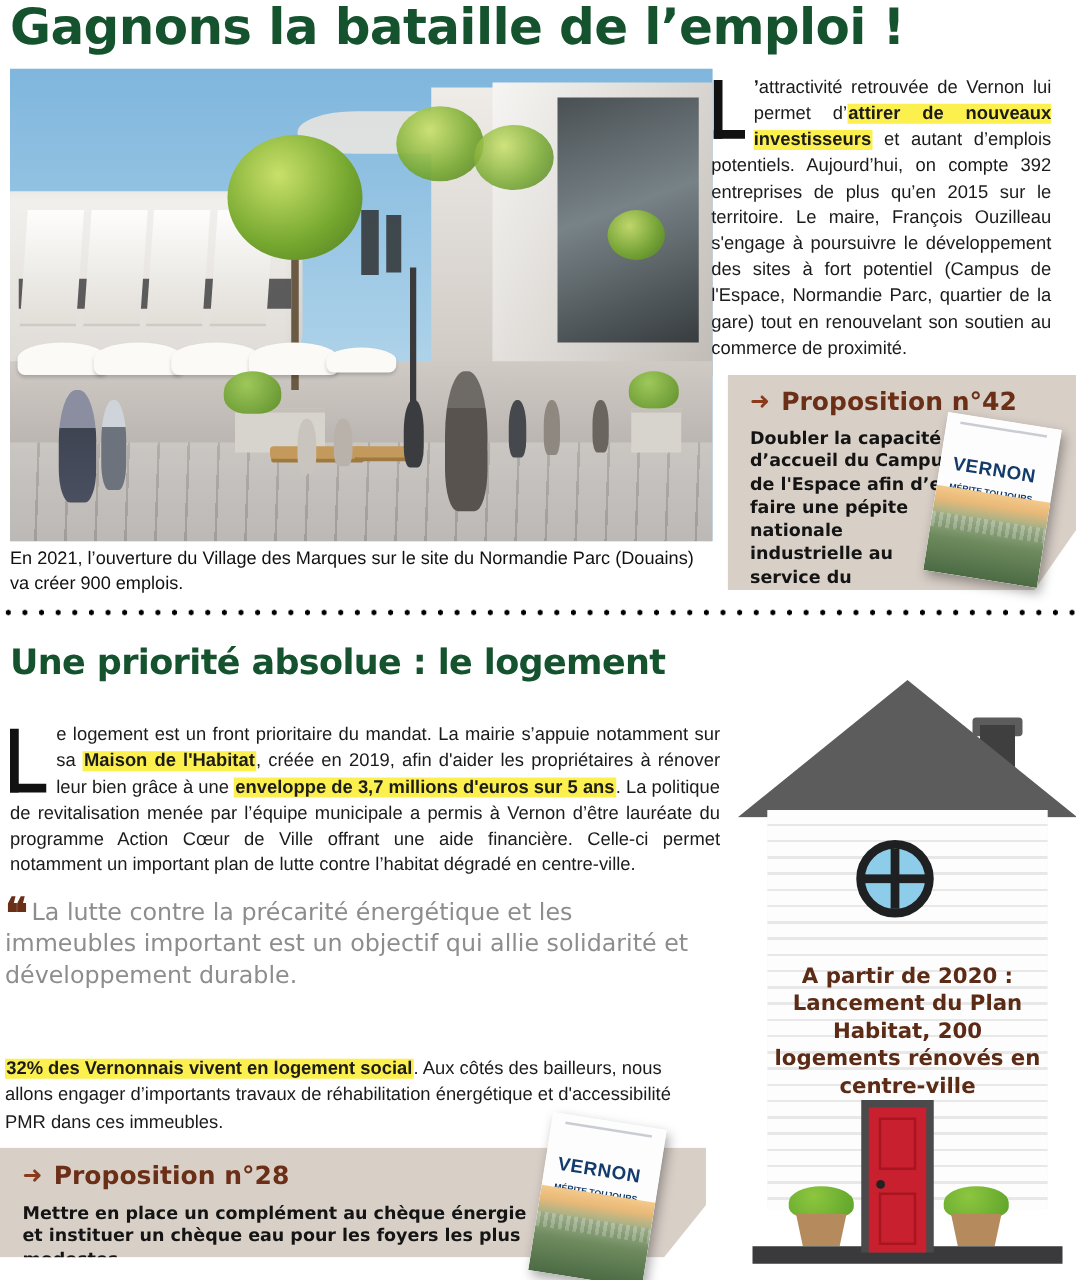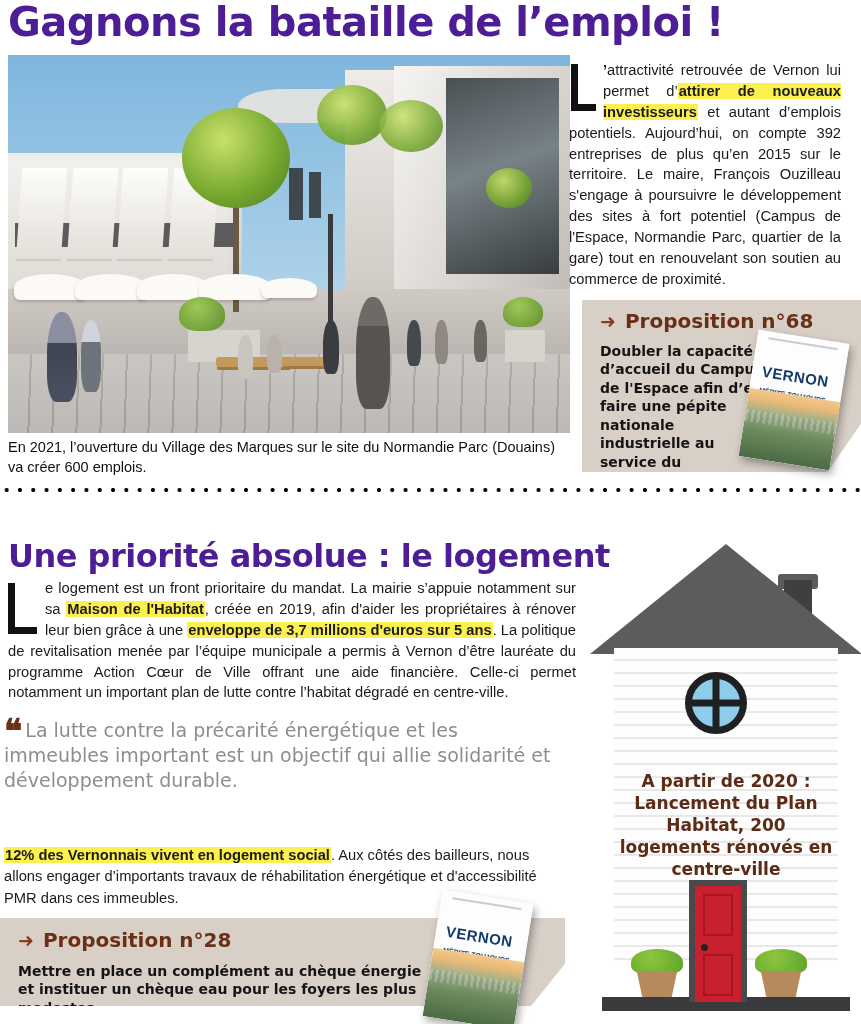--- a/index.html
+++ b/index.html
@@ -8,27 +8,27 @@
     font-family:"Liberation Sans",sans-serif;
     color:#1a1a1a;overflow:hidden;position:relative;
   }
   .page{position:relative;width:861px;height:1024px;}
 
   
   .headline{
     position:absolute;
     font-family:"DejaVu Sans",sans-serif;
     font-weight:bold;
-    color:#4c1d95;
+    color:#14532d;
     letter-spacing:-0.5px;
     line-height:1;
     white-space:nowrap;
   }
   #headline-1{left:8px;top:2px;font-size:40px;}
-  #headline-2{left:8px;top:540px;font-size:32px;}
+  #headline-2{left:8px;top:516px;font-size:28px;}
 
   
   .photo{
     position:absolute;left:8px;top:55px;width:562px;height:378px;
     overflow:hidden;background:#8fc0e0;
   }
   .sky{position:absolute;inset:0;background:linear-gradient(#7fb6dd 0%,#a8cfe8 55%,#cfe4f2 100%);}
   .ground{position:absolute;left:0;top:62%;width:100%;height:38%;
     background:linear-gradient(#cfcac4 0%,#bdb8b3 40%,#a9a5a1 100%);}
   .ground:after{content:"";position:absolute;left:0;right:0;bottom:0;height:55%;
@@ -242,28 +242,28 @@
     <div class="person" style="left:46%;top:74%;width:15px;height:38px;background:#b9b2ab;"></div>
     <div class="person" style="left:71%;top:70%;width:14px;height:46px;background:#45484d;"></div>
     <div class="person" style="left:76%;top:70%;width:13px;height:44px;background:#8e8880;"></div>
     <div class="person" style="left:83%;top:70%;width:13px;height:42px;background:#6b6560;"></div>
   </div>
 
   <div class="bodycol" id="intro-col">
     <span class="dropcap-L"></span><span class="apos">’</span><span>attractivité retrouvée de Vernon lui permet d’</span><span class="hl">attirer de nouveaux investisseurs</span><span> et autant d’emplois potentiels. Aujourd’hui, on compte 392 entreprises de plus qu’en 2015 sur le territoire. Le maire, François Ouzilleau s'engage à poursuivre le développement des sites à fort potentiel (Campus de l'Espace, Normandie Parc, quartier de la gare) tout en renouvelant son soutien au commerce de proximité.</span>
   </div>
 
-  <div class="caption">En 2021, l’ouverture du Village des Marques sur le site du Normandie Parc (Douains) va créer 600 emplois.</div>
+  <div class="caption">En 2021, l’ouverture du Village des Marques sur le site du Normandie Parc (Douains) va créer 900 emplois.</div>
 
   <div class="dotted"></div>
 
   <div class="prop-box" id="prop-42">
     <div class="prop-title">
       <span class="arrow-ico">➜</span>
-      <span>Proposition n°68</span>
+      <span>Proposition n°42</span>
     </div>
     <div class="prop-text">Doubler la capacité d’accueil du Campus de l'Espace afin d’en faire une pépite nationale industrielle au service du développement économique.</div>
   </div>
   <div class="booklet" id="booklet-42">
     <div class="bk-top"></div>
     <div class="bk-line"></div>
     <div class="bk-vernon">VERNON</div>
     <div class="bk-sub">MÉRITE TOUJOURS MIEUX !</div>
     <div class="bk-mini"></div>
     <div class="bk-photo"></div>
@@ -273,21 +273,21 @@
 
   <div class="bodycol" id="logement-col">
     <span class="dropcap-L"></span><span>e logement est un front prioritaire du mandat. La mairie s’appuie notamment sur sa </span><span class="hl">Maison de l'Habitat</span><span>, créée en 2019, afin d'aider les propriétaires à rénover leur bien grâce à une </span><span class="hl">enveloppe de 3,7 millions d'euros sur 5 ans</span><span>. La politique de revitalisation menée par l’équipe municipale a permis à Vernon d’être lauréate du programme Action Cœur de Ville offrant une aide financière.  Celle-ci permet notamment un important plan de lutte contre l’habitat dégradé en centre-ville.</span>
   </div>
 
   <div id="quote-block">
     <span class="quote-mark">❝</span><span class="quote-text">La lutte contre la précarité énergétique et les immeubles important est un objectif qui allie solidarité et développement durable.</span>
   </div>
 
   <div id="social-col">
-    <span class="hl">12% des Vernonnais vivent en logement social</span><span>. Aux côtés des bailleurs, nous allons engager d’importants travaux de réhabilitation énergétique et d'accessibilité PMR dans ces immeubles.</span>
+    <span class="hl">32% des Vernonnais vivent en logement social</span><span>. Aux côtés des bailleurs, nous allons engager d’importants travaux de réhabilitation énergétique et d'accessibilité PMR dans ces immeubles.</span>
   </div>
 
   <div class="prop-box" id="prop-31">
     <div class="prop-title">
       <span class="arrow-ico">➜</span>
       <span>Proposition n°28</span>
     </div>
     <div class="prop-text">Mettre en place un complément au chèque énergie et instituer un chèque eau pour les foyers les plus modestes.</div>
   </div>
   <div class="booklet" id="booklet-31">

